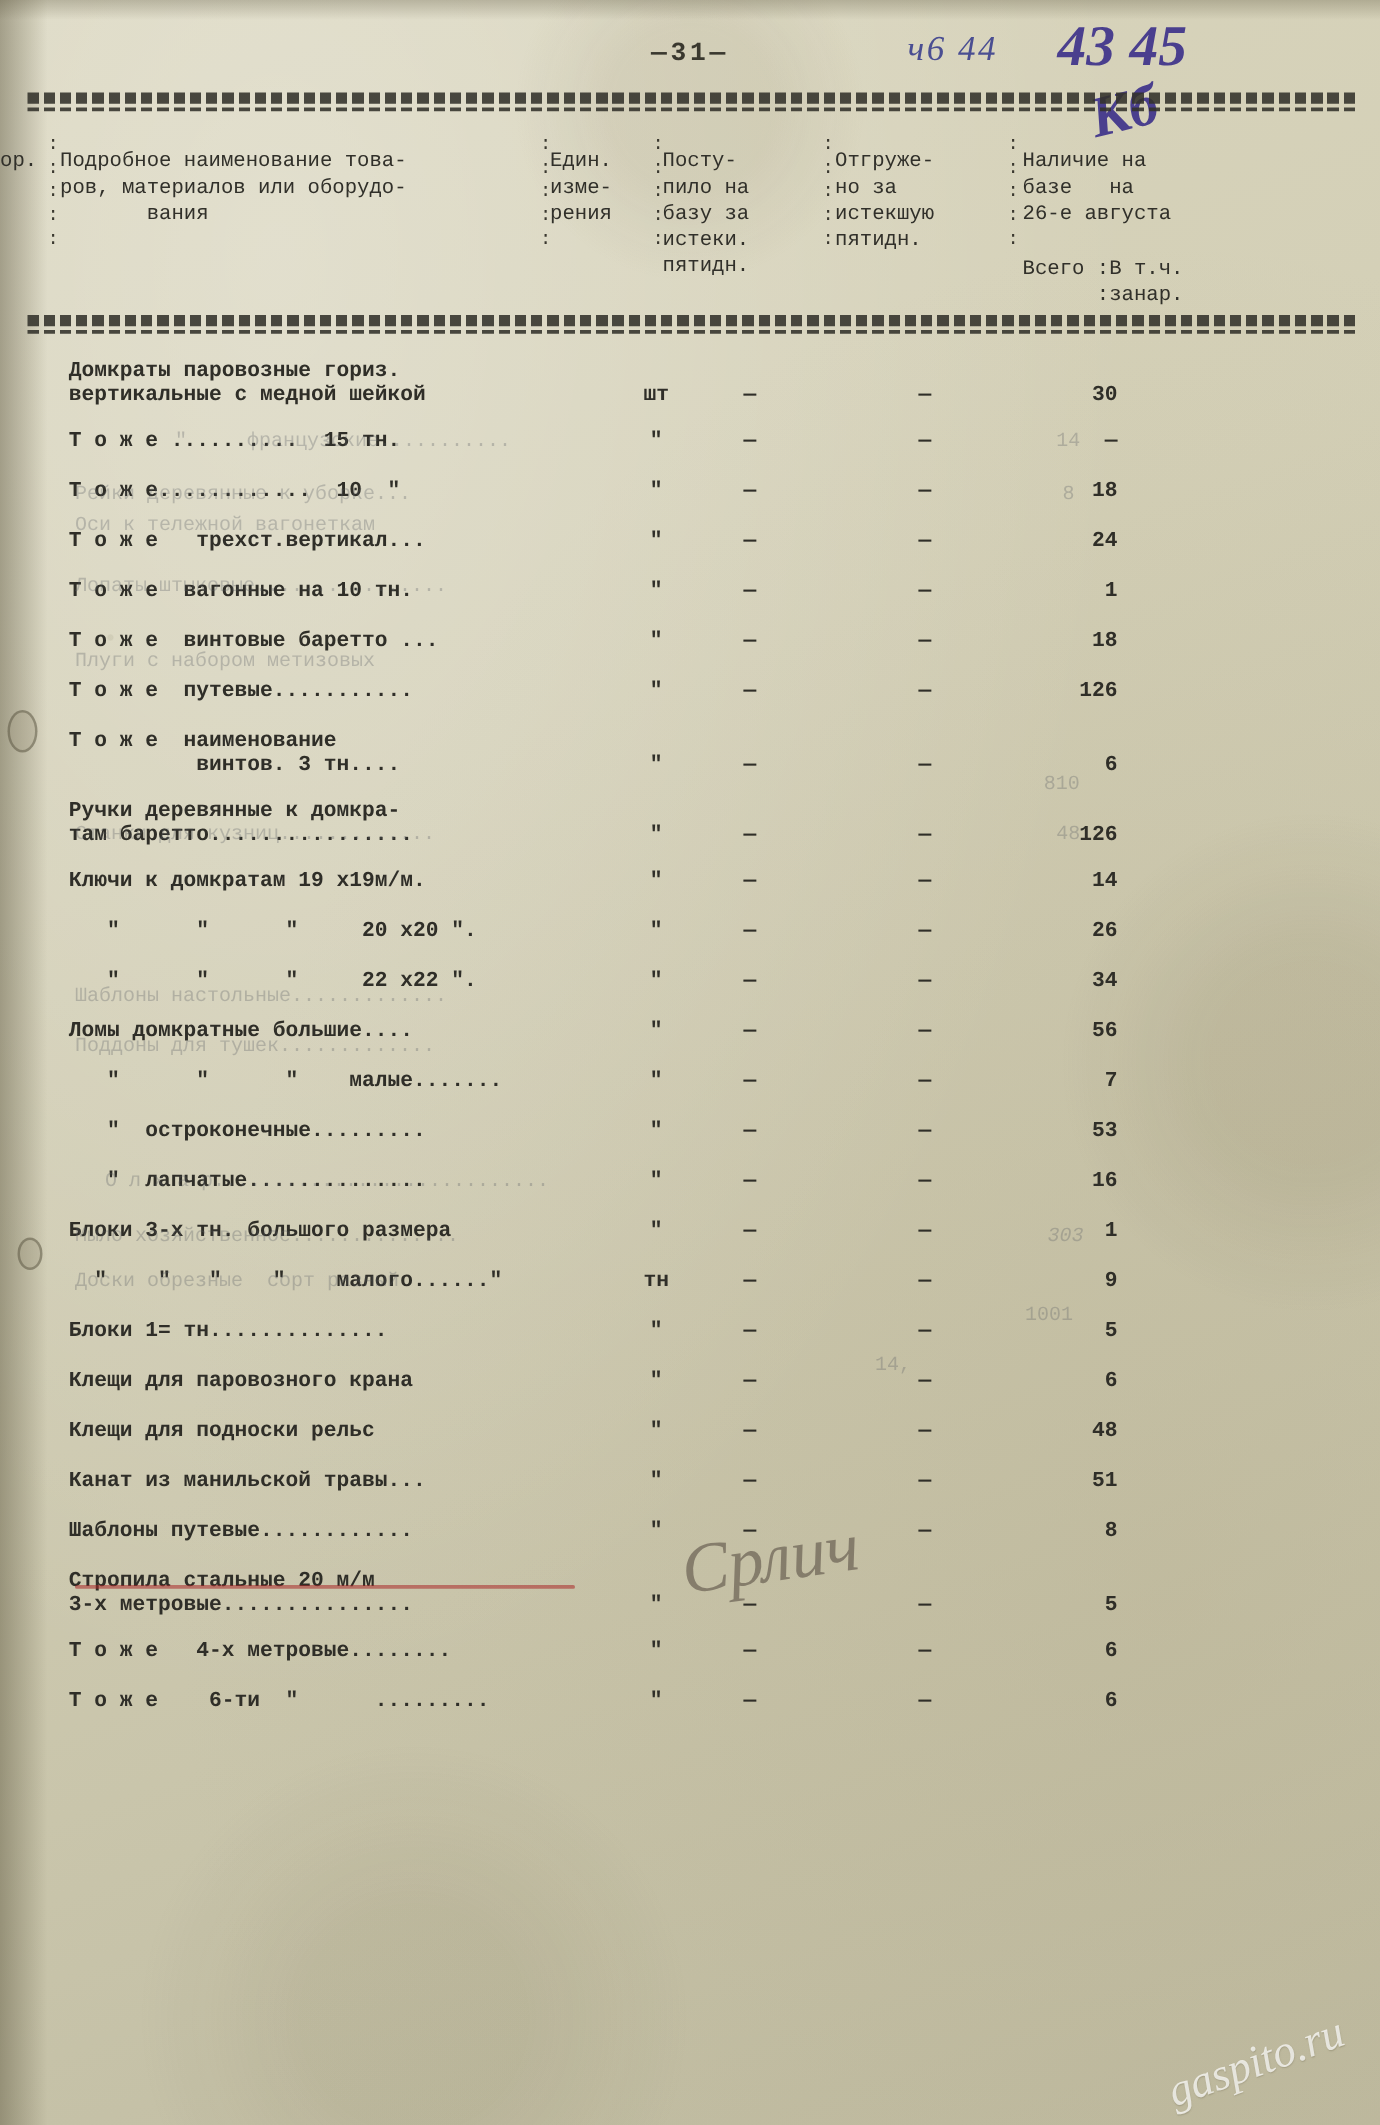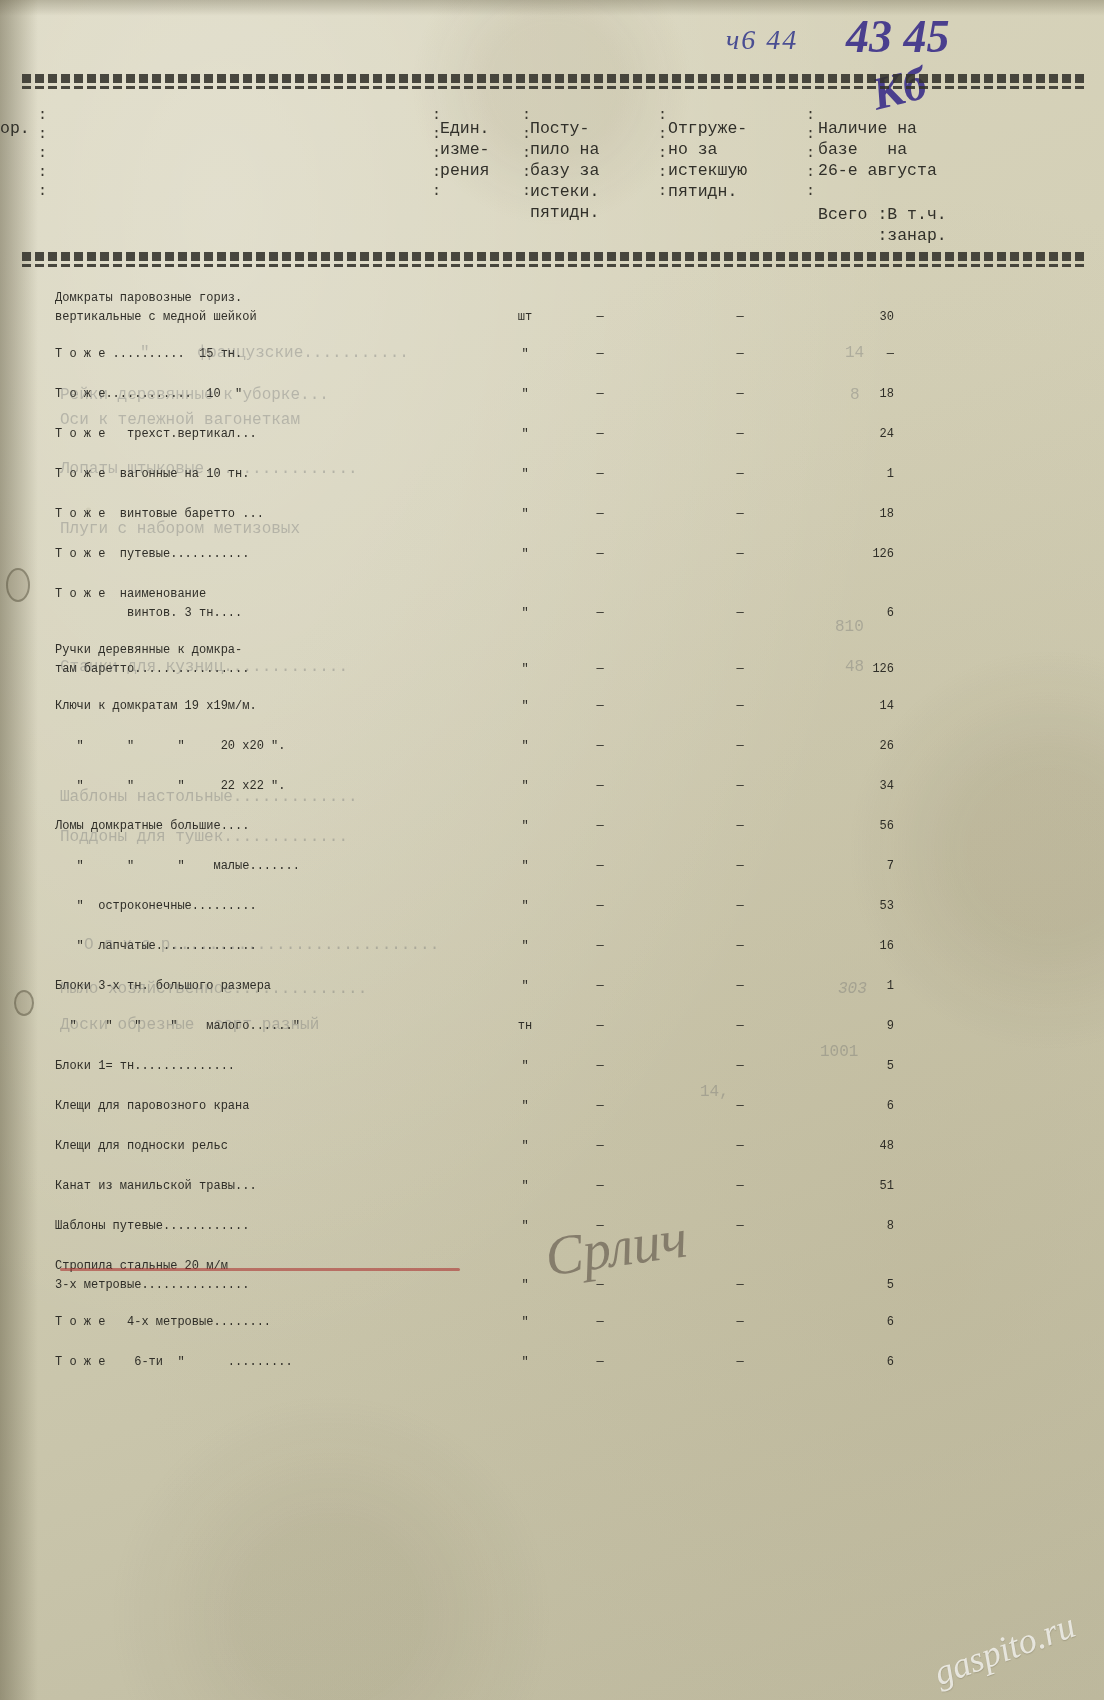--- a/index.html
+++ b/index.html
@@ -129,23 +129,24 @@
   
   .tbody {
     position: absolute;
     left: 0;
     top: 288px;
     width: 1104px;
   }
   .row {
     position: relative;
     height: 40px;
-    font-size: 12px;
+    font-size: 17px;
     line-height: 20px;
     color: #2f2e28;
+    font-weight: bold;
   }
   .row.tall { height: 56px; }
   .cell {
     position: absolute;
     white-space: pre;
   }
   .c-name { left: 55px; top: 0; }
   .c-name2 { left: 55px; top: 19px; }
   .c-unit { left: 505px; top: 0; width: 40px; text-align: center; }
   .c-in   { left: 570px; top: 0; width: 60px; text-align: center; }
@@ -218,20 +219,21 @@
 </head>
 <body>
 
 <div class="page">
   <div class="grain"></div>
   <div class="edge-left"></div>
   <div class="edge-top"></div>
   <div class="punch p1"></div>
   <div class="punch p2"></div>
 
+  <div class="page-num">—31—</div>
 
   <div class="hand hand-num" style="left:726px;">ч6 44</div>
   <div class="hand hand-big" style="left:846px; top:10px;">43 45</div>
   <div class="hand hand-big" style="left:872px; top:62px; transform:rotate(-14deg);">Кб</div>
 
   <div class="rule r-top"></div>
   <div class="rule r-mid"></div>
 
   <div class="thead ink">
     <div class="vdots vd1">:
@@ -254,20 +256,23 @@
 :
 :
 :</div>
     <div class="vdots vd5">:
 :
 :
 :
 :</div>
 
     <div class="th-col th-num">ор.</div>
+    <div class="th-col th-name">Подробное наименование това-
+ров, материалов или оборудо-
+       вания</div>
     <div class="th-col th-unit">Един.
 изме-
 рения</div>
     <div class="th-col th-in">Посту-
 пило на
 базу за
 истеки.
 пятидн.</div>
     <div class="th-col th-out">Отгруже-
 но за

